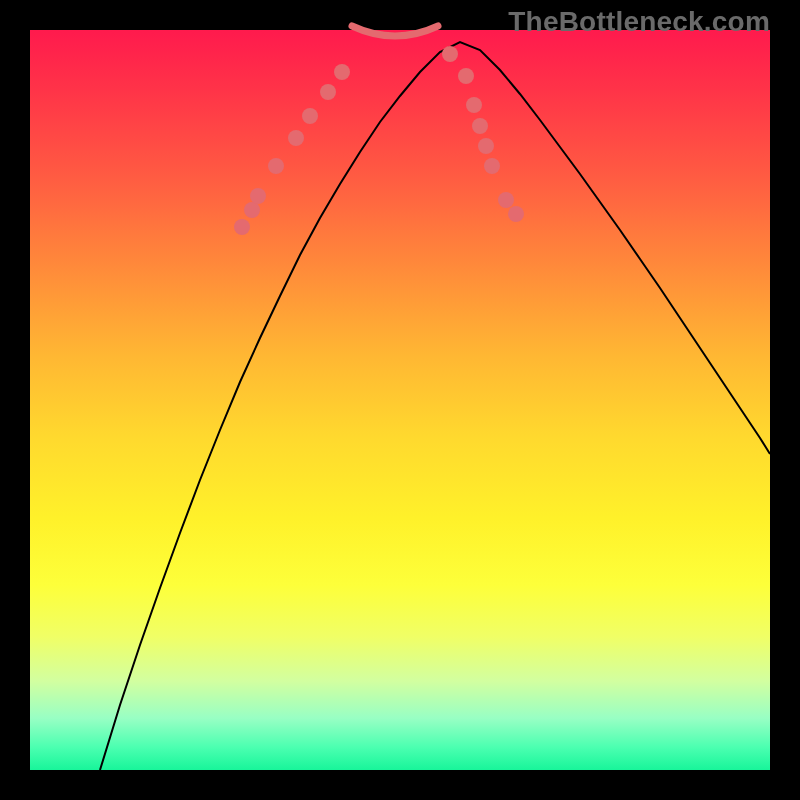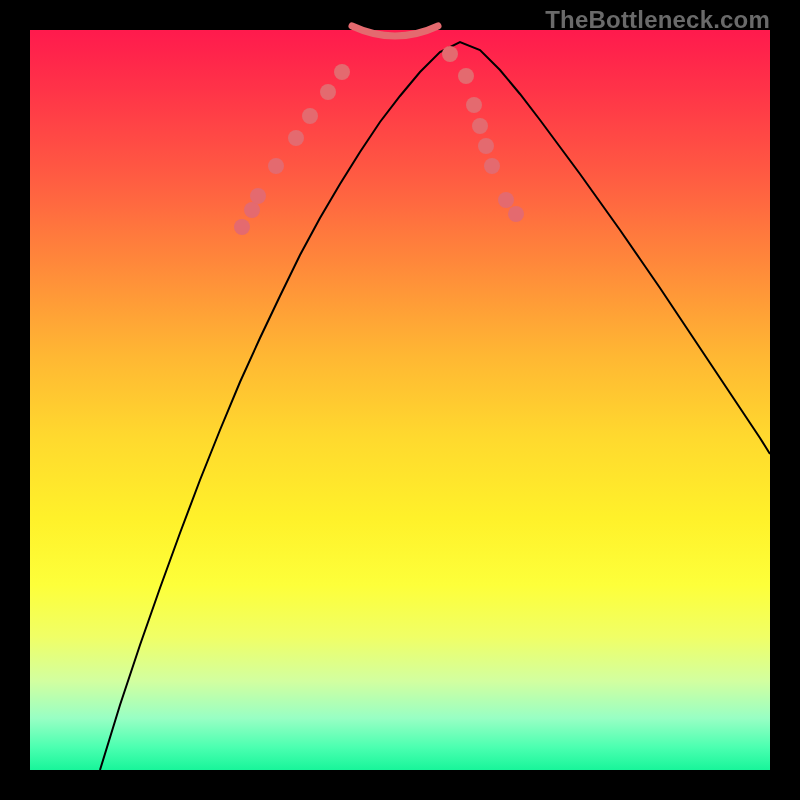--- a/index.html
+++ b/index.html
@@ -30,21 +30,21 @@
       #d2ffa0 88%,
       #98ffc4 93%,
       #4affb0 97%,
       #18f59a 100%);
   }
   .watermark {
     position: absolute;
     top: 6px;
     right: 30px;
     color: #6a6a6a;
-    font-size: 24px;
+    font-size: 28px;
     font-weight: 600;
     letter-spacing: 0.2px;
   }
   svg.plot {
     position: absolute;
     left: 0;
     top: 0;
     width: 740px;
     height: 740px;
     overflow: visible;

